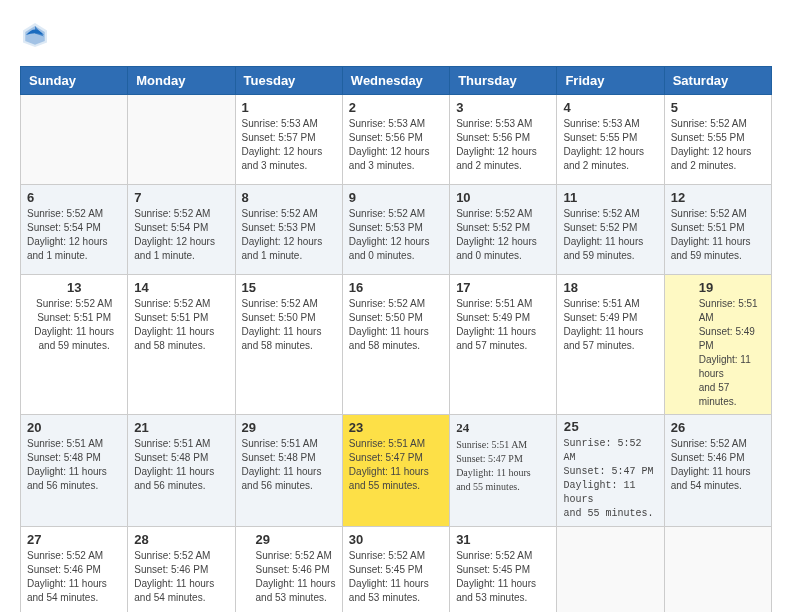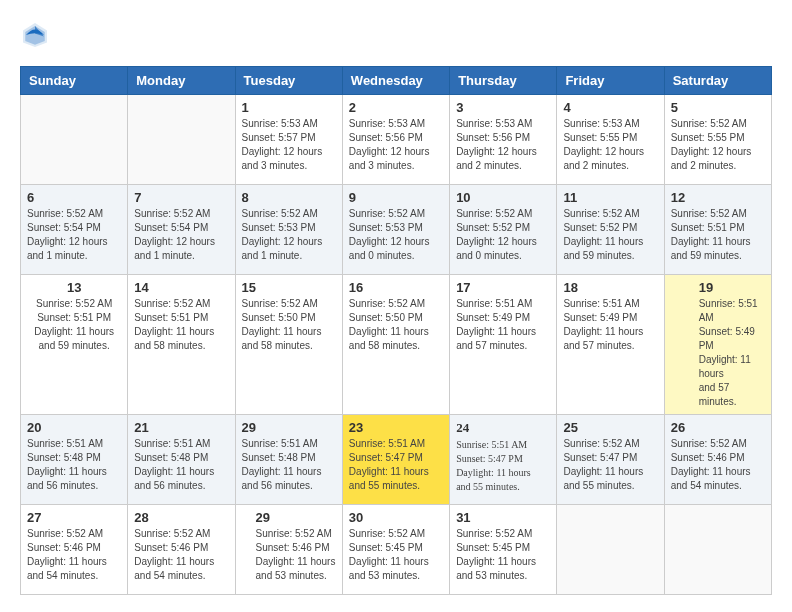--- a/index.html
+++ b/index.html
@@ -305,21 +305,21 @@
 Daylight: 11 hours
 and 55 minutes.</div>
         </td>
         <td style="background-color: rgb(240, 244, 248); font-family: Liberation Serif, serif;">
           <span class="day-number">24</span>
           <div class="day-info" style="white-space: pre-line;">Sunrise: 5:51 AM
 Sunset: 5:47 PM
 Daylight: 11 hours
 and 55 minutes.</div>
         </td>
-        <td style="background-color: rgb(240, 244, 248);">
+        <td style="background-color: rgb(240, 244, 248); font-family: Liberation Mono, monospace;">
           <span class="day-number">25</span>
           <div class="day-info" style="white-space: pre-line;">Sunrise: 5:52 AM
 Sunset: 5:47 PM
 Daylight: 11 hours
 and 55 minutes.</div>
         </td>
         <td style="background-color: rgb(240, 244, 248);">
           <span class="day-number">26</span>
           <div class="day-info" style="white-space: pre-line;">Sunrise: 5:52 AM
 Sunset: 5:46 PM

